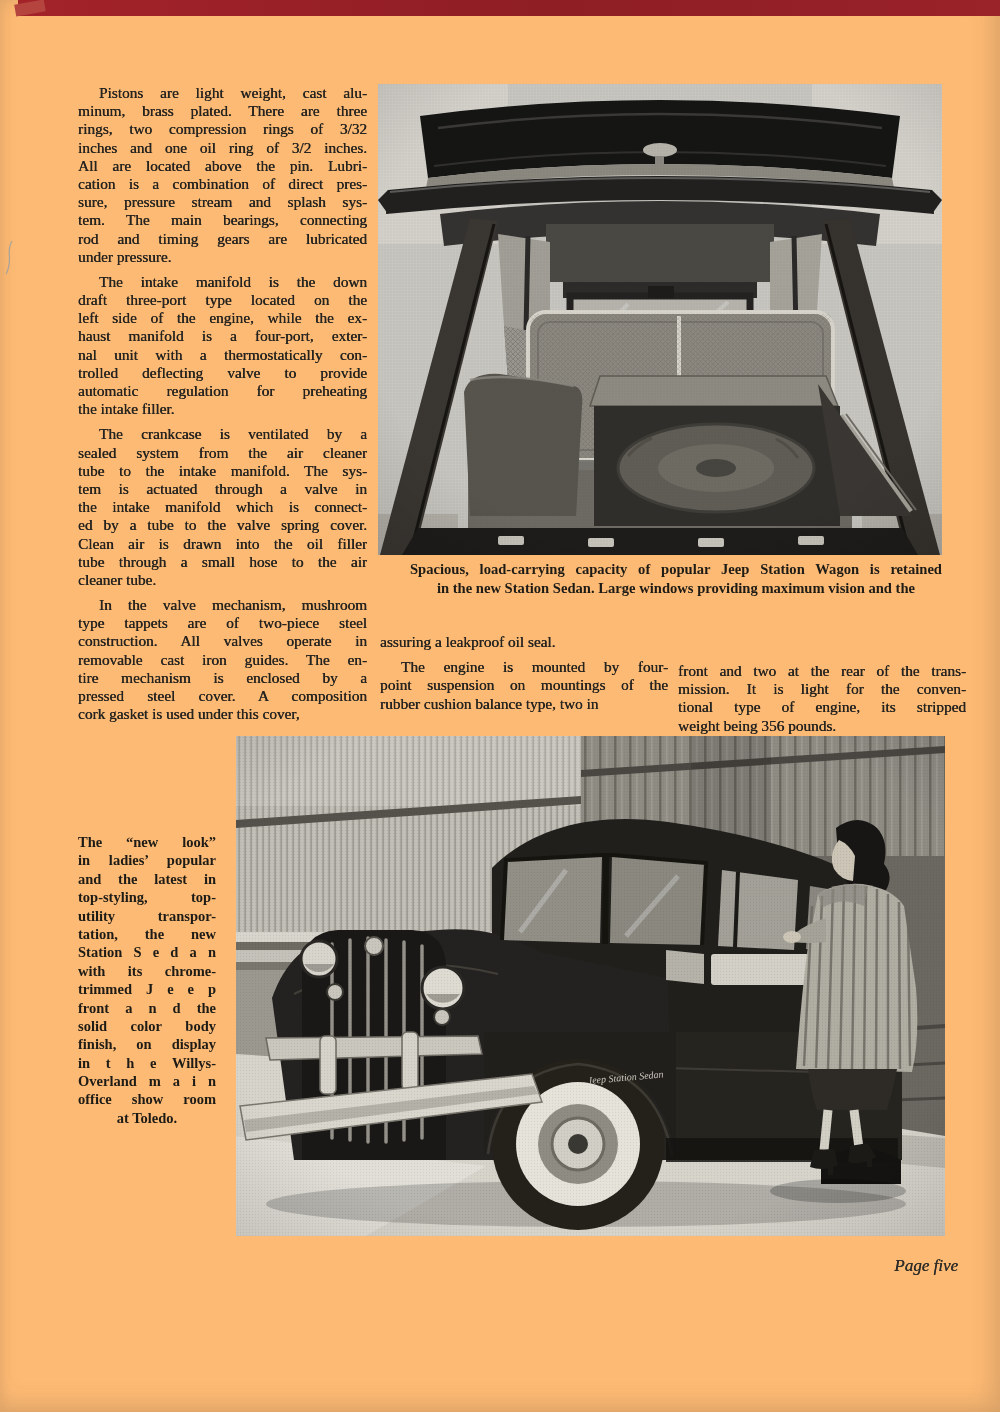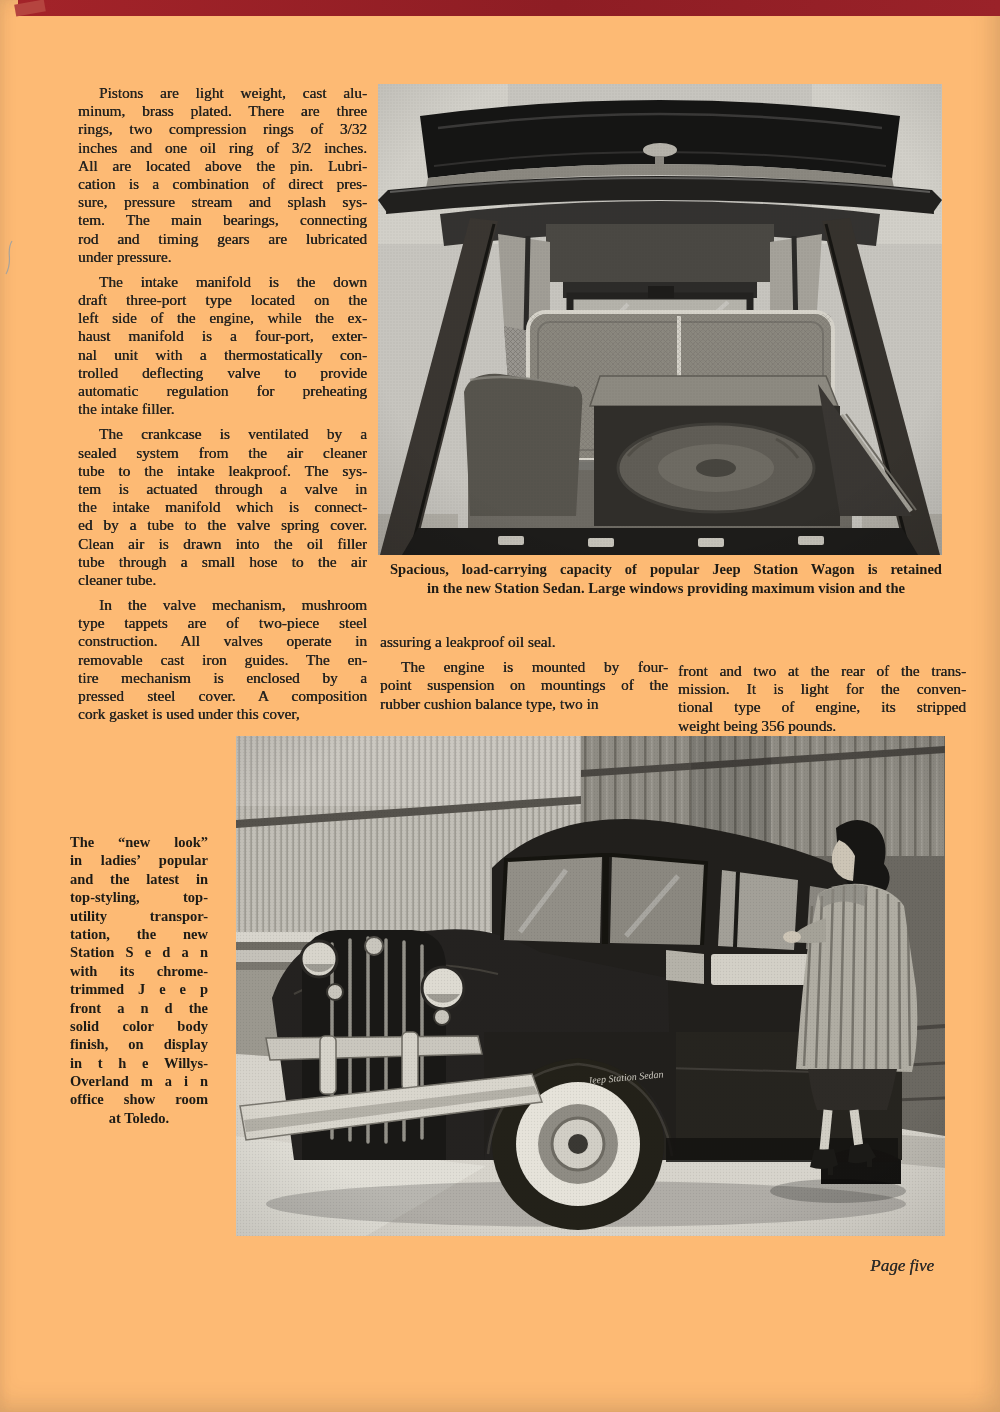--- a/index.html
+++ b/index.html
@@ -27,27 +27,27 @@
   .para{margin:0 0 7px 0;}
   .ln{text-align:justify;text-align-last:justify;height:18.2px;overflow:hidden;}
   .para .ln:last-child{text-align-last:left;font-family:Liberation Serif, serif;}
   .indent .ln:first-child{text-indent:21px;}
   .photo{position:absolute;margin:0;padding:0;}
   .photo svg{display:block;width:100%;height:100%;}
   .photo-top{left:378px;top:84px;width:564px;height:471px;}
   .photo-bottom{left:236px;top:736px;width:709px;height:500px;}
   .caption{position:absolute;font-weight:700;color:#1d1b16;}
   .cap-main{left:390px;top:560px;width:552px;font-size:14.6px;}
-  .cap-main .ln{height:19.4px;line-height:19.4px;}
+  .cap-main .ln{height:19.4px;line-height:19.4px;margin-left:20px;}
   .cap-main .ln:last-child{text-align-last:center;}
-  .sidecap{left:70px;top:833px;width:138px;font-size:14.5px;}
+  .sidecap{left:78px;top:833px;width:138px;font-size:14.5px;}
   .sidecap .ln{height:18.4px;line-height:18.4px;}
   .sidecap .ln:last-child{text-align-last:center;}
   .pagefive{
-    position:absolute;left:844px;top:1256px;width:90px;text-align:right;
+    position:absolute;left:868px;top:1256px;width:90px;text-align:right;
     font-style:italic;font-size:17px;color:#2e2c28;text-shadow:.3px 0 0 currentColor;
   }
 </style>
 </head>
 <body>
 
 <div class="page">
 
   <div class="topbar"></div>
 
@@ -74,21 +74,21 @@
         <div class="ln">left side of the engine, while the ex-</div>
         <div class="ln">haust manifold is a four-port, exter-</div>
         <div class="ln">nal unit with a thermostatically con-</div>
         <div class="ln">trolled deflecting valve to provide</div>
         <div class="ln">automatic regulation for preheating</div>
         <div class="ln">the intake filler.</div>
       </div>
     <div class="para indent">
         <div class="ln">The crankcase is ventilated by a</div>
         <div class="ln">sealed system from the air cleaner</div>
-        <div class="ln">tube to the intake leakproof.  The sys-</div>
+        <div class="ln">tube to the intake manifold.  The sys-</div>
         <div class="ln">tem is actuated through a valve in</div>
         <div class="ln">the intake manifold which is connect-</div>
         <div class="ln">ed by a tube to the valve spring cover.</div>
         <div class="ln">Clean air is drawn into the oil filler</div>
         <div class="ln">tube through a small hose to the air</div>
         <div class="ln">cleaner tube.</div>
       </div>
     <div class="para indent">
         <div class="ln">In the valve mechanism, mushroom</div>
         <div class="ln">type tappets are of two-piece steel</div>

